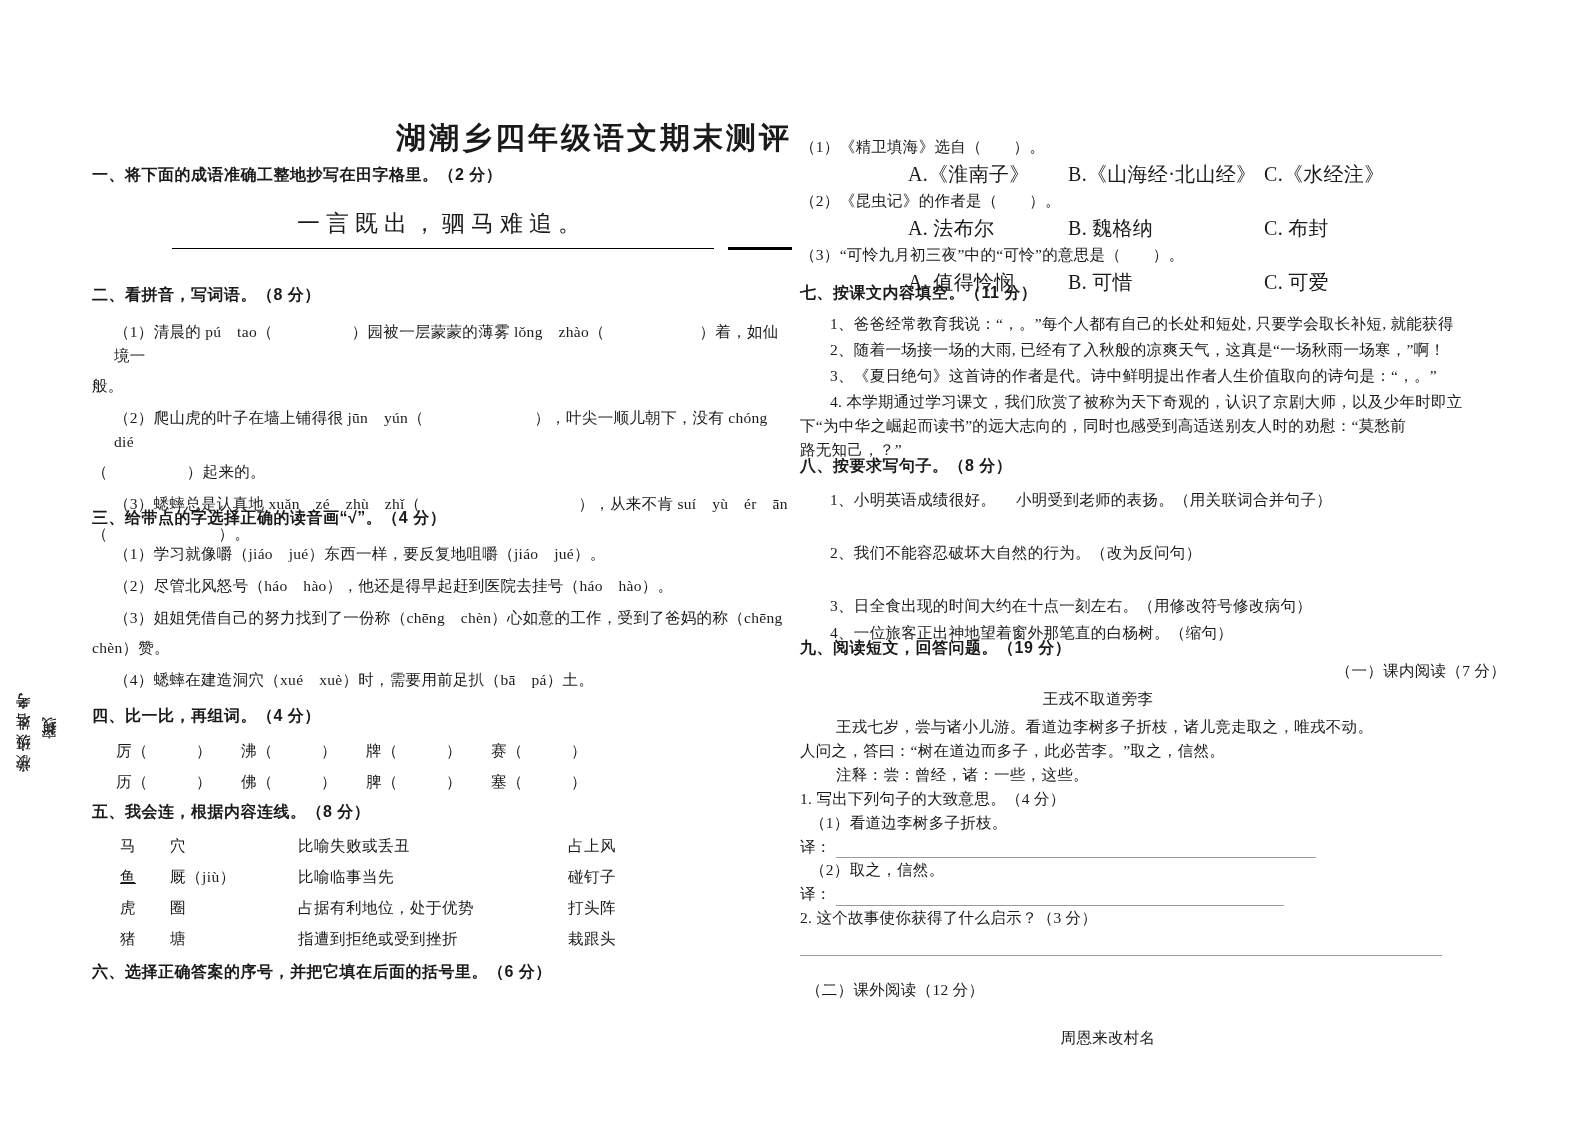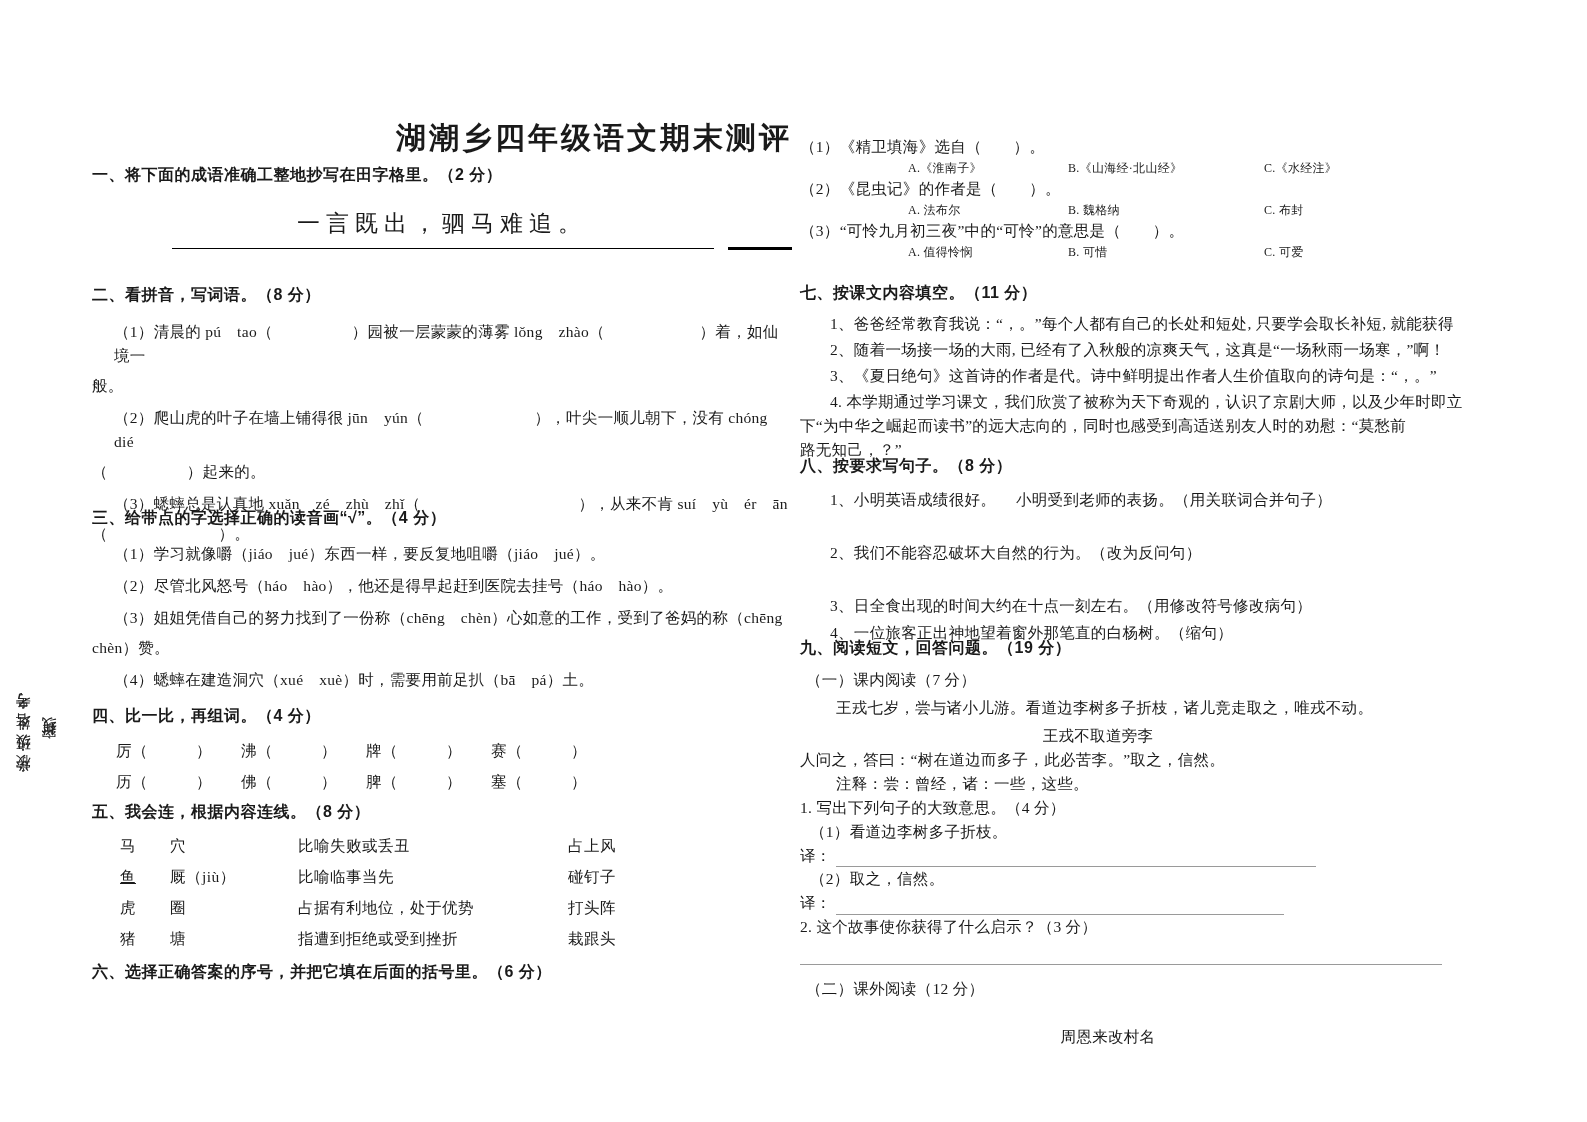--- a/index.html
+++ b/index.html
@@ -126,21 +126,21 @@
     display: flex;
     font-size: 15.5px;
     line-height: 2.0;
     letter-spacing: 0.5px;
     padding-left: 24px;
   }
   .build-row .cell { width: 125px; }
 
   
   .opts {
-    font-size: 12px;
+    font-size: 20px;
     line-height: 1.5;
     padding-left: 108px;
     letter-spacing: 0.3px;
   }
   .opts span { display: inline-block; }
   .opt-a { min-width: 160px; }
   .opt-b { min-width: 196px; }
 
   .indent1 { padding-left: 22px; }
   .indent3 { padding-left: 30px; }
@@ -294,40 +294,40 @@
     <div class="blk" style="left:0; top:456px; width:706px;">
       <div class="sec-head">八、按要求写句子。（8 分）</div>
       <div class="body-line indent3" style="margin-top:11px;">1、小明英语成绩很好。　 小明受到老师的表扬。（用关联词合并句子）</div>
       <div class="body-line indent3" style="margin-top:29px;">2、我们不能容忍破坏大自然的行为。（改为反问句）</div>
       <div class="body-line indent3" style="margin-top:29px;">3、日全食出现的时间大约在十点一刻左右。（用修改符号修改病句）</div>
       <div class="body-line indent3" style="margin-top:3px;">4、一位旅客正出神地望着窗外那笔直的白杨树。（缩句）</div>
     </div>
 
     <div class="blk" style="left:0; top:638px; width:706px;">
       <div class="sec-head">九、阅读短文，回答问题。（19 分）</div>
-      <div class="body-line" style="margin-top:9px; padding-left:6px;">（一）课内阅读（7 分）</div>
+      <div class="body-line" style="padding-left:6px;text-align:right;">（一）课内阅读（7 分）</div>
+      <div class="body-line center-line" style="margin-top:4px; padding-right:110px;">王戎不取道旁李</div>
       <div class="body-line" style="margin-top:4px; padding-left:36px;">王戎七岁，尝与诸小儿游。看道边李树多子折枝，诸儿竞走取之，唯戎不动。</div>
-      <div class="body-line center-line" style="margin-top:4px; padding-right:110px;">王戎不取道旁李</div>
       <div class="body-line">人问之，答曰：“树在道边而多子，此必苦李。”取之，信然。</div>
       <div class="body-line" style="padding-left:36px;">注释：尝：曾经，诸：一些，这些。</div>
       <div class="body-line">1. 写出下列句子的大致意思。（4 分）</div>
       <div class="body-line" style="padding-left:10px;">（1）看道边李树多子折枝。</div>
 
       <div class="trans-row">
         <div class="lbl">译：</div>
         <div class="ansline" style="width:480px;"></div>
       </div>
 
       <div class="body-line" style="padding-left:10px;">（2）取之，信然。</div>
 
       <div class="trans-row">
         <div class="lbl">译：</div>
         <div class="ansline" style="width:448px;"></div>
       </div>
 
       <div class="body-line">2. 这个故事使你获得了什么启示？（3 分）</div>
       <div class="wideline" style="margin-top:24px;"></div>
-      <div class="body-line" style="margin-top:12px; padding-left:6px;">（二）课外阅读（12 分）</div>
+      <div class="body-line" style="margin-top:22px; padding-left:6px;">（二）课外阅读（12 分）</div>
       <div class="body-line center-line" style="margin-top:24px; padding-right:90px;">周恩来改村名</div>
     </div>
 
   </div>
 </div>
 
 </body></html>

